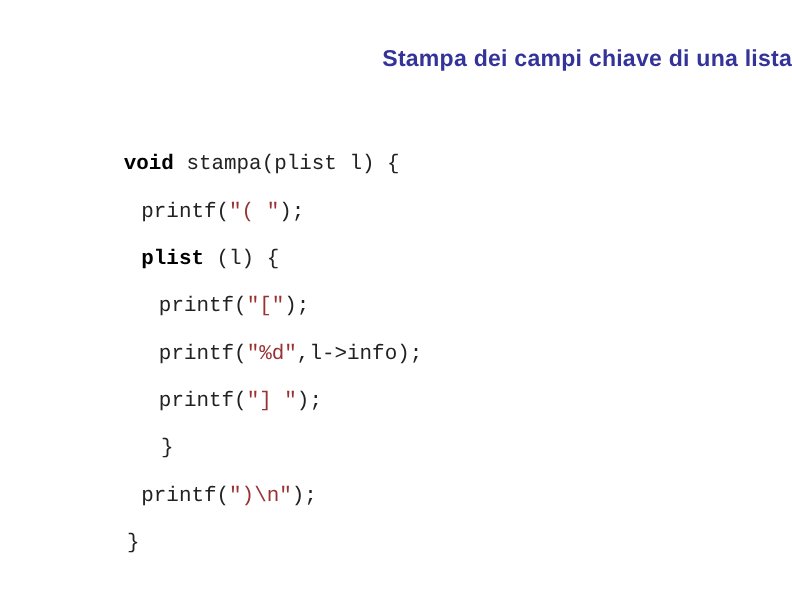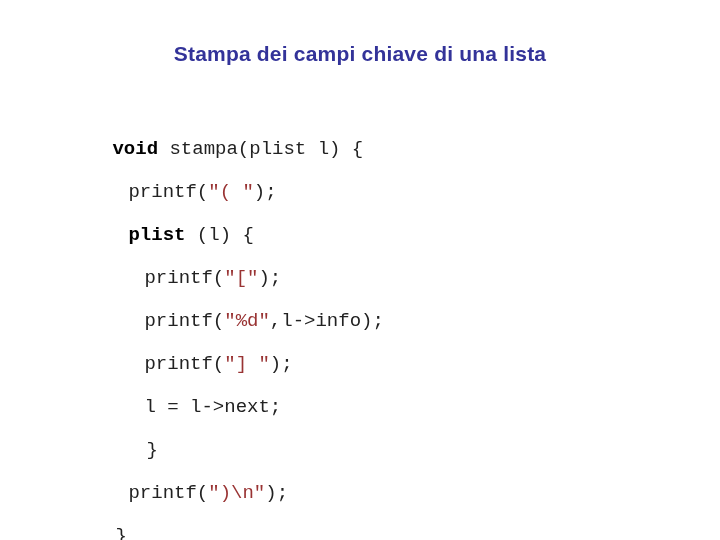--- a/index.html
+++ b/index.html
@@ -17,21 +17,21 @@
     position: relative;
     width: 720px;
     height: 540px;
     background: #ffffff;
   }
   .slide-title {
     position: absolute;
     top: 42px;
     left: 0;
     width: 720px;
-    text-align: center;
+    text-align: right;
     font-family: "Liberation Sans", sans-serif;
     font-size: 21px;
     font-weight: bold;
     color: #333399;
     letter-spacing: 0.2px;
     white-space: pre;
   }
   .code-block {
     position: absolute;
     top: 85px;
@@ -92,23 +92,20 @@
     </div>
 
     <div class="code-line indent-2">
       <span class="kw"></span><span class="plain">printf(</span><span class="str">"%d"</span><span class="plain">,l-&gt;info);</span>
     </div>
 
     <div class="code-line indent-2">
       <span class="kw"></span><span class="plain">printf(</span><span class="str">"] "</span><span class="plain">);</span>
     </div>
 
-    <div class="code-line indent-2">
-      <span class="kw"></span><span class="plain">l = l-&gt;next;</span><span class="str"></span><span class="plain"></span>
-    </div>
 
     <div class="code-line indent-close-inner">
       <span class="kw"></span><span class="plain">}</span><span class="str"></span><span class="plain"></span>
     </div>
 
     <div class="code-line indent-1">
       <span class="kw"></span><span class="plain">printf(</span><span class="str">")\n"</span><span class="plain">);</span>
     </div>
 
     <div class="code-line indent-close-outer">

